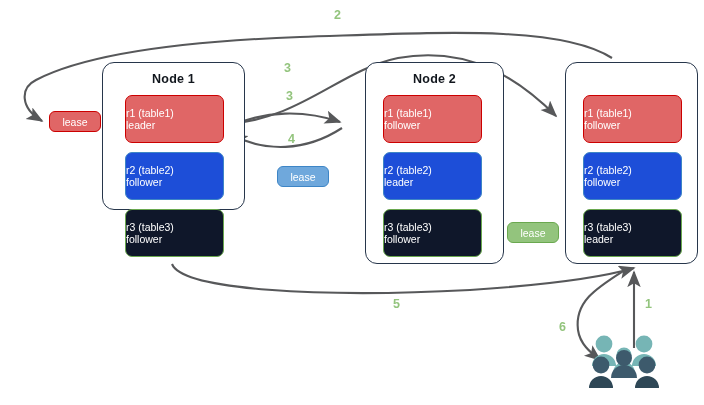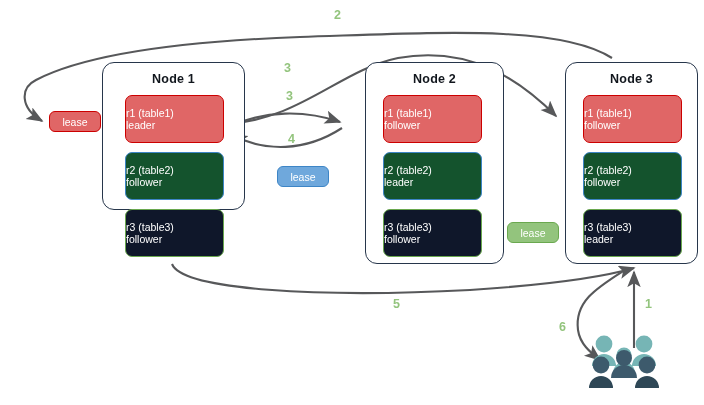--- a/index.html
+++ b/index.html
@@ -13,21 +13,21 @@
 
   .node-box{position:absolute;box-sizing:border-box;
             border:1.4px solid #27364b;border-radius:12px;background:#fff;z-index:2;}
   .node-title{position:absolute;left:0;right:0;top:9px;text-align:center;
               font-size:12.5px;font-weight:bold;color:#11161d;letter-spacing:.2px;}
 
   .replica{position:absolute;box-sizing:border-box;border-radius:7px;
            display:flex;flex-direction:column;align-items:flex-start;justify-content:center;
            color:#ffffff;font-size:10.5px;line-height:12.5px;text-align:center;}
   .r-red{background:#e06666;border:1.6px solid #cc0000;}
-  .r-blue{background:#14532d;border:1.6px solid #3d85c6;}
+  .r-blue{background:#1d4ed8;border:1.6px solid #3d85c6;}
   .r-green{background:#0f172a;border:1.6px solid #6aa84f;}
 
   .lease{position:absolute;box-sizing:border-box;border-radius:6px;
          display:flex;align-items:center;justify-content:center;
          color:#ffffff;font-size:10.5px;z-index:2;}
   .lease.l-red{background:#e06666;border:1.6px solid #cc0000;}
   .lease.l-blue{background:#6fa8dc;border:1.6px solid #3d85c6;}
   .lease.l-green{background:#93c47d;border:1.6px solid #6aa84f;}
 
   .edge-label{position:absolute;color:#93c47d;font-size:12.5px;font-weight:bold;z-index:4;
@@ -86,21 +86,20 @@
       <span>r2 (table2)</span>
       <span>leader</span>
     </div>
     <div class="replica r-green" style="left:17px;top:146px;width:99px;height:48px;">
       <span>r3 (table3)</span>
       <span>follower</span>
     </div>
   </div>
 
   <div class="node-box" style="left:565px;top:62px;width:133px;height:202px;">
-    <div class="node-title">Node 3</div>
     <div class="replica r-red" style="left:17px;top:32px;width:99px;height:48px;">
       <span>r1 (table1)</span>
       <span>follower</span>
     </div>
     <div class="replica r-blue" style="left:17px;top:89px;width:99px;height:48px;">
       <span>r2 (table2)</span>
       <span>follower</span>
     </div>
     <div class="replica r-green" style="left:17px;top:146px;width:99px;height:48px;">
       <span>r3 (table3)</span>

